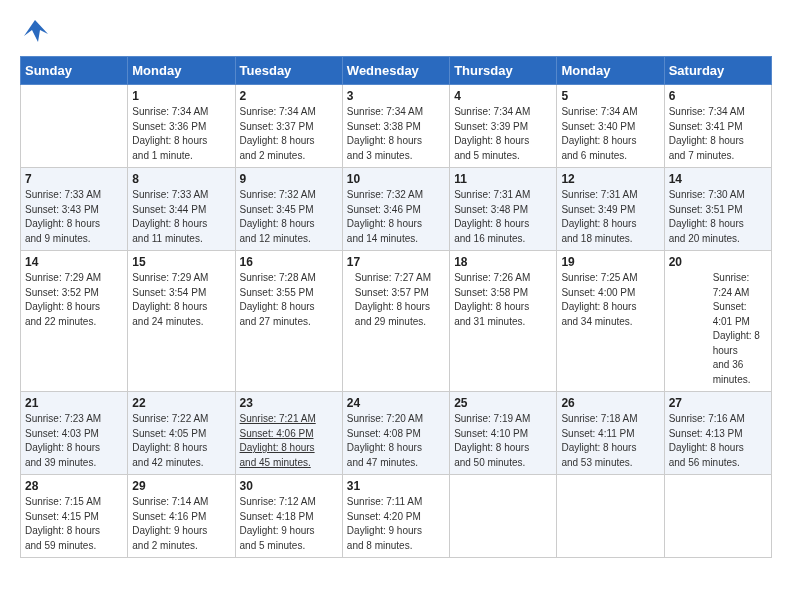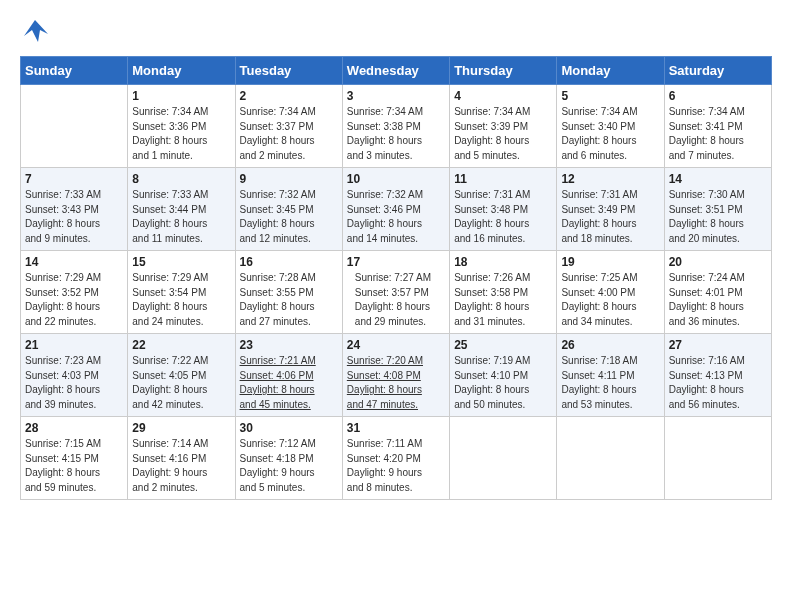--- a/index.html
+++ b/index.html
@@ -254,21 +254,21 @@
           </td>
           <td>
             <div class="day-num">19</div>
             <div class="day-info" style="white-space: pre-line;">Sunrise: 7:25 AM
 Sunset: 4:00 PM
 Daylight: 8 hours
 and 34 minutes.</div>
           </td>
           <td>
             <div class="day-num">20</div>
-            <div class="day-info" style="white-space: pre-line;">Sunrise: 7:24 AM
+            <div class="day-info" style="white-space: pre-line; margin-left: 44px;">Sunrise: 7:24 AM
 Sunset: 4:01 PM
 Daylight: 8 hours
 and 36 minutes.</div>
           </td>
         </tr>
         <tr>
           <td>
             <div class="day-num">21</div>
             <div class="day-info" style="white-space: pre-line;">Sunrise: 7:23 AM
 Sunset: 4:03 PM
@@ -284,21 +284,21 @@
           </td>
           <td>
             <div class="day-num">23</div>
             <div class="day-info" style="white-space: pre-line; text-decoration: underline;">Sunrise: 7:21 AM
 Sunset: 4:06 PM
 Daylight: 8 hours
 and 45 minutes.</div>
           </td>
           <td>
             <div class="day-num">24</div>
-            <div class="day-info" style="white-space: pre-line; text-decoration: underline;">Sunrise: 7:20 AM
+            <div class="day-info" style="white-space: pre-line;">Sunrise: 7:20 AM
 Sunset: 4:08 PM
 Daylight: 8 hours
 and 47 minutes.</div>
           </td>
           <td>
             <div class="day-num">25</div>
             <div class="day-info" style="white-space: pre-line;">Sunrise: 7:19 AM
 Sunset: 4:10 PM
 Daylight: 8 hours
 and 50 minutes.</div>

